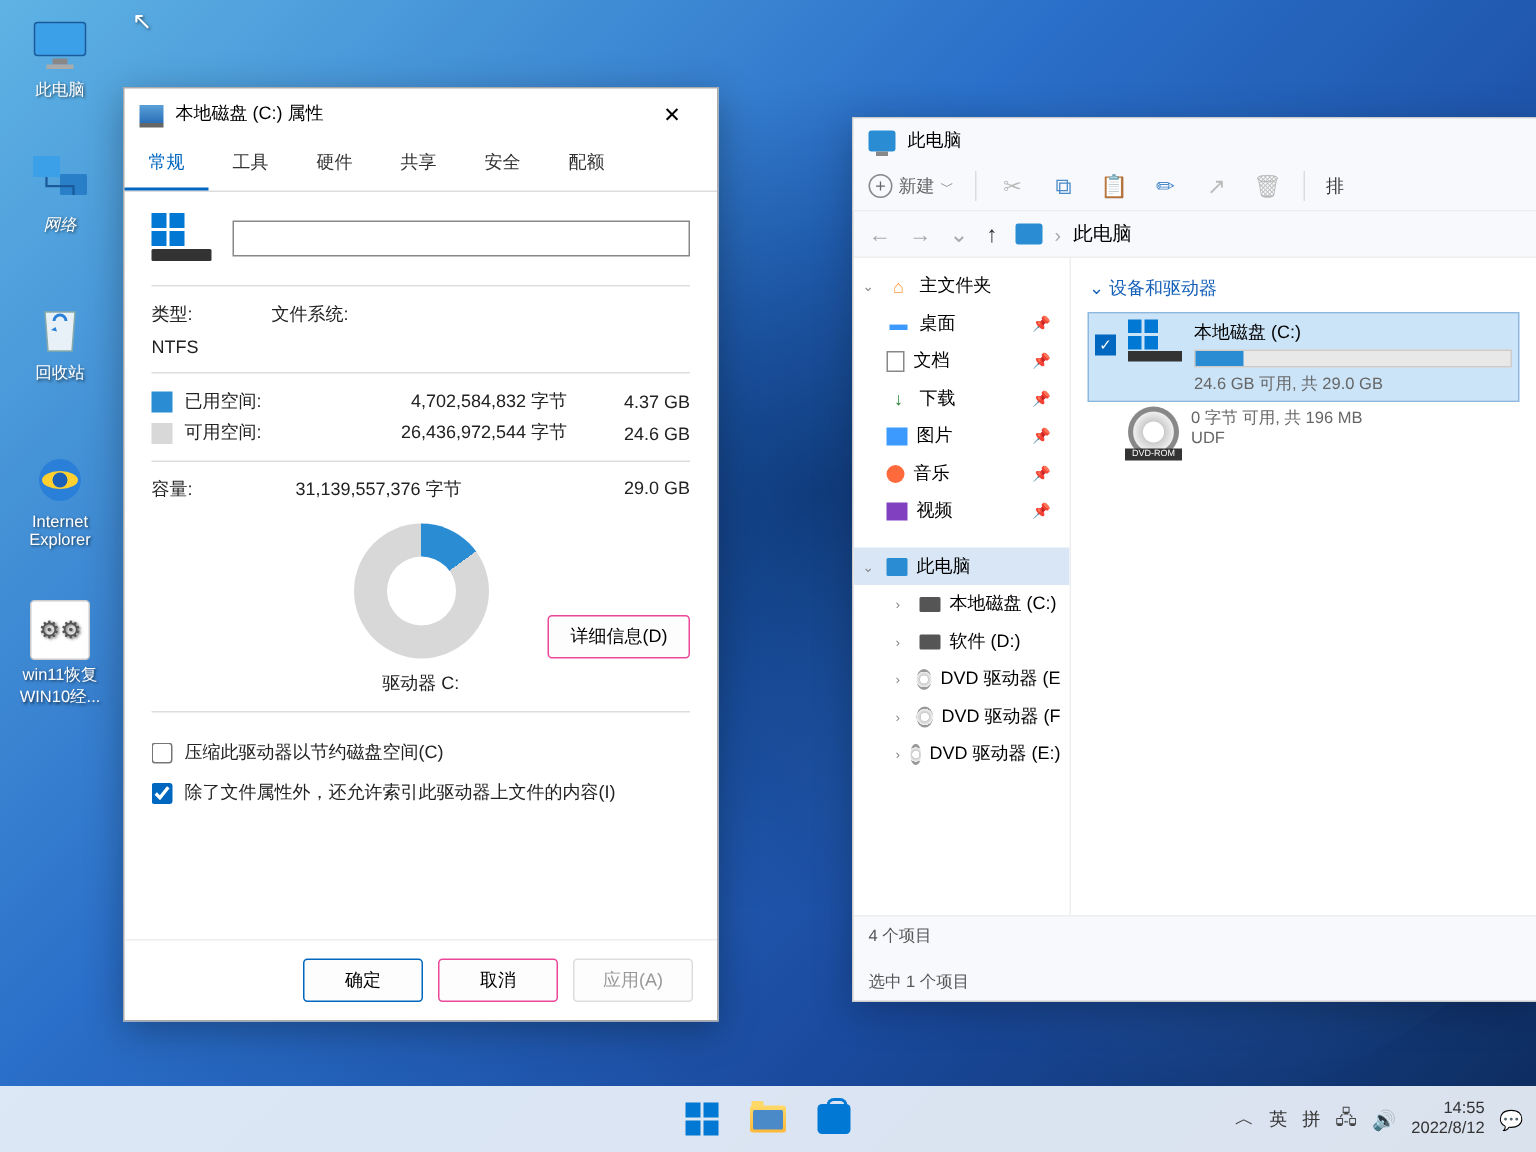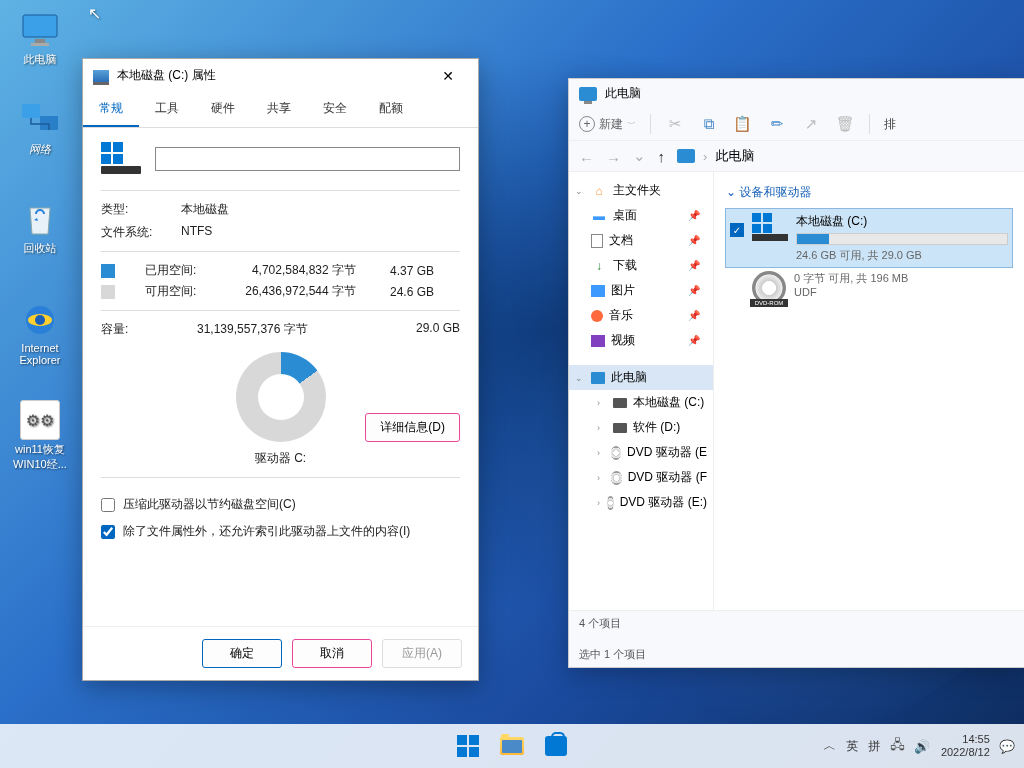--- a/index.html
+++ b/index.html
@@ -29,26 +29,26 @@
 .tabs .tab.active { color: #0067c0; border-bottom: 2px solid #0067c0; }
 .props-body { padding: 14px 18px; font-size: 12px; color: #222; flex: 1; overflow: hidden; }
 .drive-hdr { display: flex; align-items: center; gap: 14px; margin-bottom: 14px; }
 .drive-ico { width: 40px; height: 34px; }
 .drive-ico .win { width: 22px; height: 22px; display: grid; grid-template: 1fr 1fr/1fr 1fr; gap: 2px; }
 .drive-ico .win span { background: #0078d4; }
 .drive-ico .bar { height: 8px; background: #333; margin-top: 2px; border-radius: 1px; }
 .drive-name { flex: 1; border: 1px solid #888; height: 24px; padding: 2px 6px; font-size: 12px; }
 .divider { border-top: 1px solid #ddd; margin: 10px 0; }
 .kv { display: grid; grid-template-columns: 70px 1fr; gap: 6px 10px; margin-bottom: 6px; }
-.usage { display: grid; grid-template-columns: 16px 70px 1fr 70px; gap: 6px 28px; align-items: center; margin-bottom: 4px; }
+.usage { display: grid; grid-template-columns: 16px 70px 1fr 70px; gap: 6px 6px; align-items: center; margin-bottom: 4px; }
 .usage .sq { width: 14px; height: 14px; }
 .sq.used { background: #2a8dd4; }
 .sq.free { background: #d8d8d8; }
 .usage .bytes { text-align: right; padding-right: 6px; }
-.usage .gb { text-align: left; }
+.usage .gb { text-align: right; }
 .capacity { display: grid; grid-template-columns: 86px 1fr 70px; gap: 6px 10px; margin-top: 10px; }
 .capacity .bytes { text-align: left; padding-right: 6px; }
 .capacity .gb { text-align: right; }
 .donut-wrap { display: flex; align-items: center; justify-content: center; margin: 14px 0 8px; position: relative; }
 .donut-wrap .details { position: absolute; right: 0; bottom: 0; }
 .donut { width: 90px; height: 90px; border-radius: 50%; background: conic-gradient(#2a8dd4 0 54deg, #d8d8d8 54deg 360deg); display: flex; align-items: center; justify-content: center; }
 .donut .hole { width: 46px; height: 46px; background: #fff; border-radius: 50%; }
 .drive-label { text-align: center; margin-top: 6px; }
 .opts { margin-top: 18px; }
 .opts label { display: flex; align-items: center; gap: 8px; margin-bottom: 10px; font-size: 12px; }
@@ -207,21 +207,20 @@
               <span></span>
               <span></span>
             </div>
           <div class="bar"></div>
         </div>
         <input class="drive-name" value="" style="">
       </div>
       <div class="divider"></div>
       <div class="kv">
         <span>类型:</span>
-        <span>本地磁盘</span>
         <span>文件系统:</span>
         <span>NTFS</span>
       </div>
       <div class="divider"></div>
       <div class="usage">
         <div class="sq used"></div>
         <span>已用空间:</span>
         <span class="bytes">4,702,584,832 字节</span>
         <span class="gb">4.37 GB</span>
       </div>

